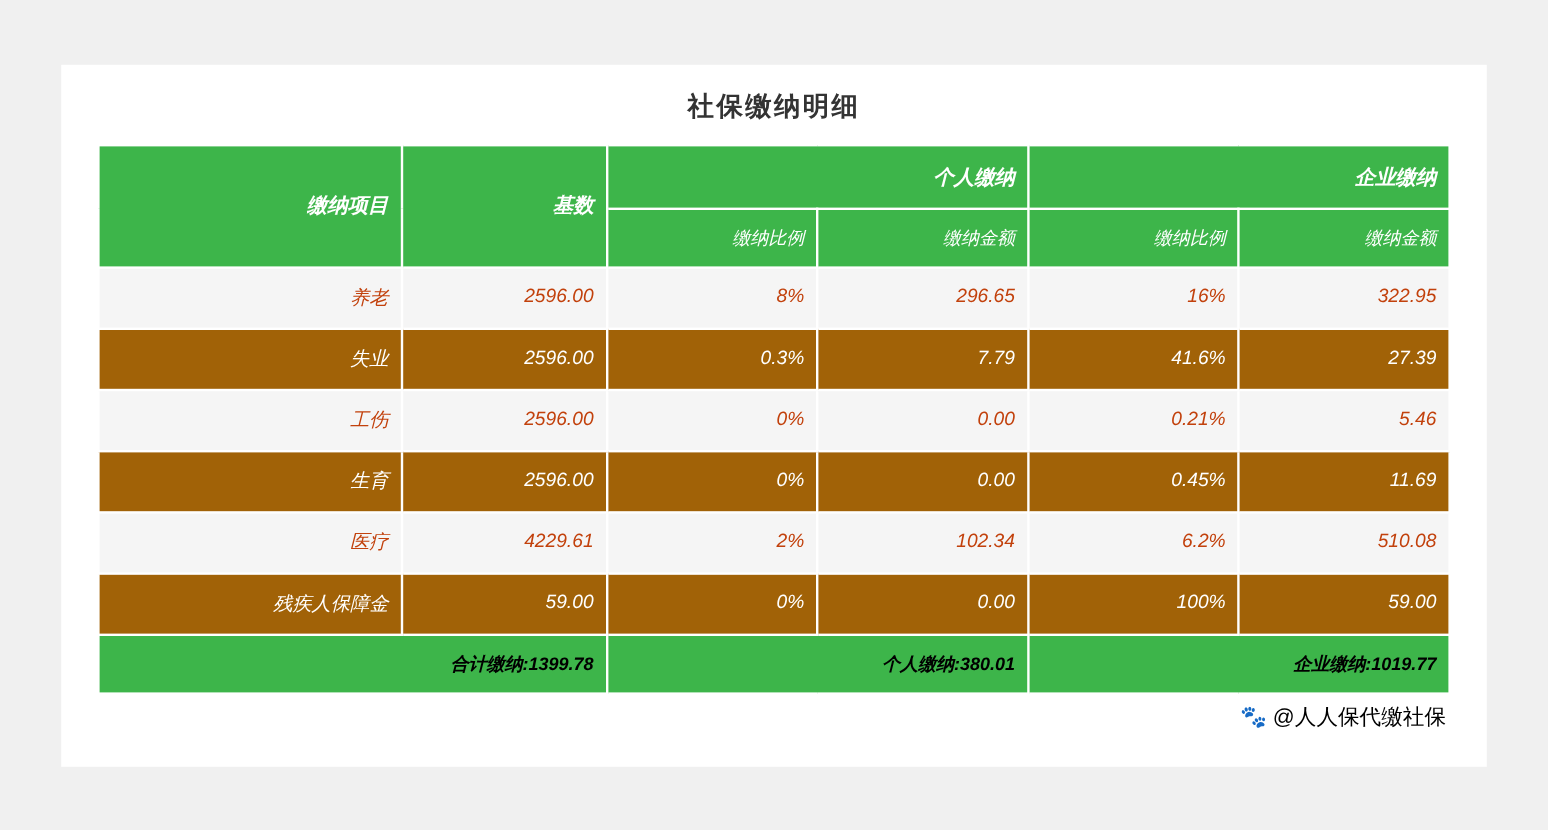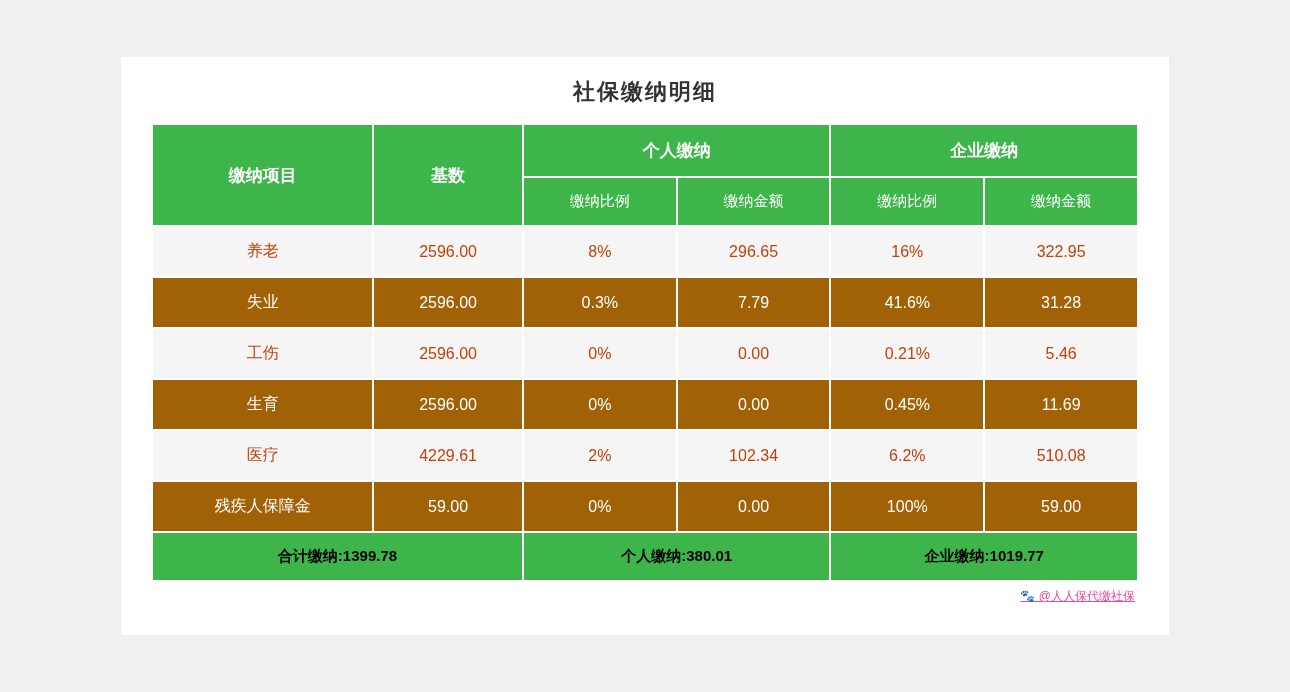--- a/index.html
+++ b/index.html
@@ -8,39 +8,40 @@
       display: flex;
       justify-content: center;
       align-items: center;
       min-height: 692px;
       width: 1290px;
       font-family: "Microsoft YaHei", "PingFang SC", sans-serif;
     }
     .container {
       background: #fff;
       padding: 20px 30px 30px;
-      width: 1048px;
+      width: 1188px;
     }
     .page-title {
       text-align: center;
       font-size: 22px;
       font-weight: bold;
       color: #333;
       margin-bottom: 16px;
       letter-spacing: 2px;
     }
     table {
       width: 100%;
       border-collapse: collapse;
       font-size: 16px;
     }
     th, td {
       border: 2px solid #fff;
-      text-align: center;
+      text-align: right;
       padding: 14px 10px;
+      font-style: italic;
     }
     
     .header-top th {
       background-color: #3db54a;
       color: #fff;
       font-weight: bold;
       font-size: 17px;
     }
     .header-sub th {
       background-color: #3db54a;
@@ -59,25 +60,24 @@
     }
     
     .row-footer td {
       background-color: #3db54a;
       color: #000000;
       font-size: 15px;
       font-weight: bold;
     }
     .watermark {
       text-align: right;
-      font-size: 12px;
-      color: #ec4899;
+      font-size: 18px;
+      color: #000000;
       margin-top: 6px;
       padding-right: 4px;
-      text-decoration: underline;
     }
   </style>
 </head>
 <body>
 
 <div class="container">
   <div class="page-title">社保缴纳明细</div>
   <table>
     <thead>
       <tr class="header-top">
@@ -101,21 +101,21 @@
           <td>296.65</td>
           <td>16%</td>
           <td>322.95</td>
         </tr>
         <tr class="row-green">
           <td>失业</td>
           <td>2596.00</td>
           <td>0.3%</td>
           <td>7.79</td>
           <td>41.6%</td>
-          <td>31.28</td>
+          <td>27.39</td>
         </tr>
         <tr class="row-white">
           <td>工伤</td>
           <td>2596.00</td>
           <td>0%</td>
           <td>0.00</td>
           <td>0.21%</td>
           <td>5.46</td>
         </tr>
         <tr class="row-green">

